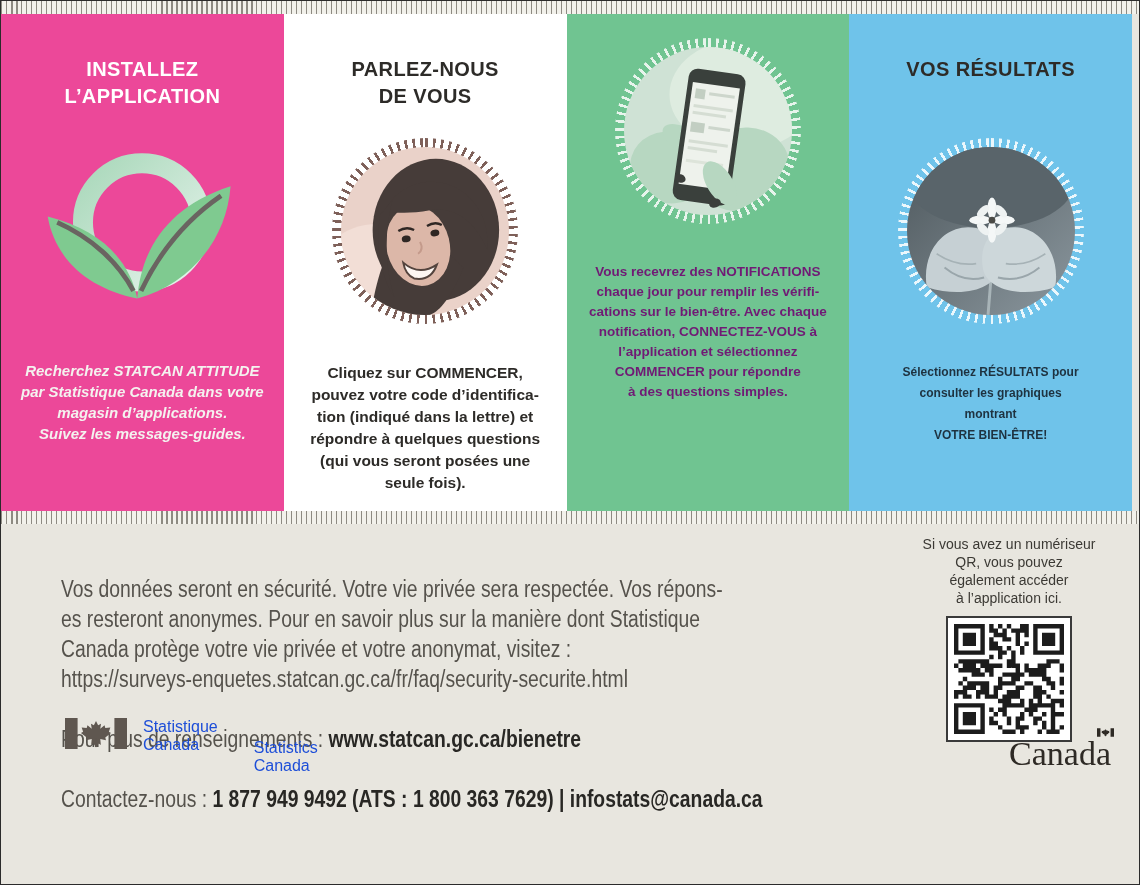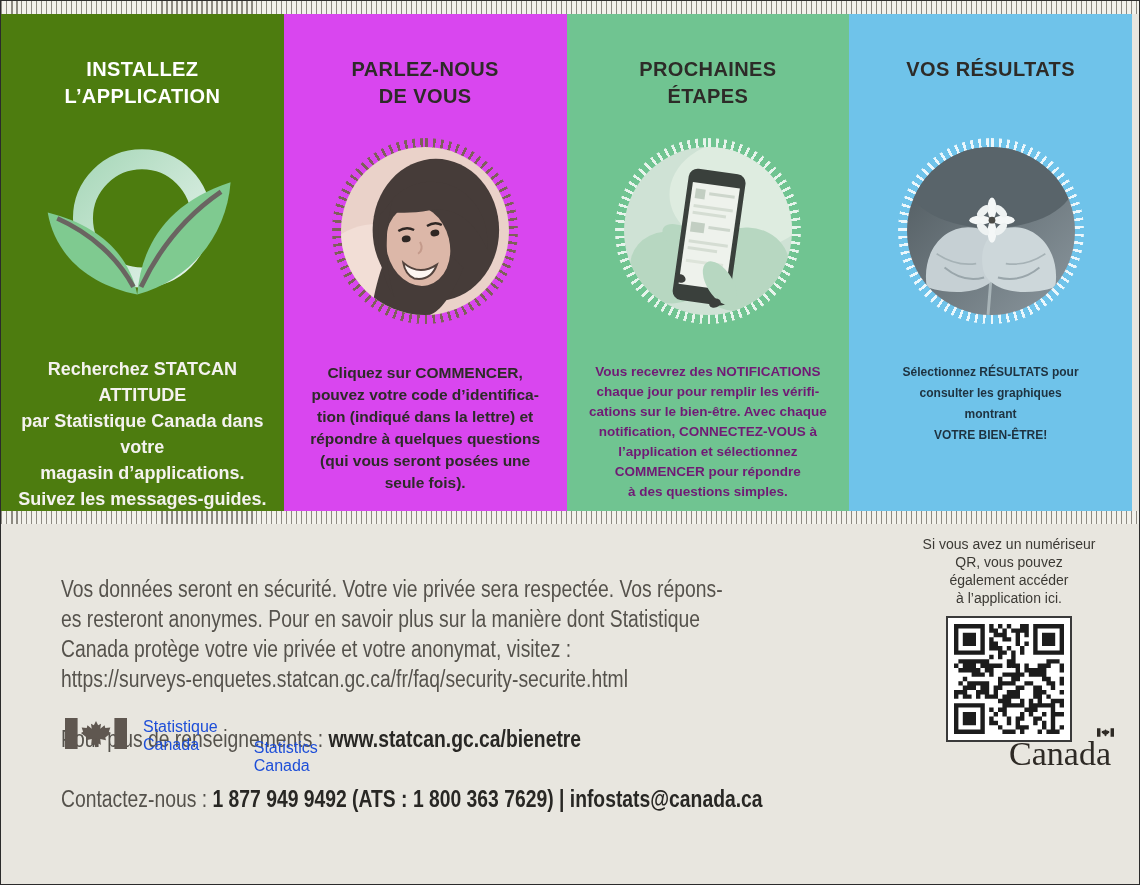--- a/index.html
+++ b/index.html
@@ -18,21 +18,21 @@
   .columns{display:flex;height:497px;padding-right:7px;box-sizing:border-box;}
   .col{flex:1;display:flex;flex-direction:column;align-items:center;}
   .col-title{margin:42px 0 0;height:58px;font-size:20px;line-height:27px;font-weight:700;letter-spacing:.4px;text-align:center;white-space:pre-line;}
   .art{width:200px;height:186px;margin-top:22px;}
   .stamp{position:relative;width:186px;height:186px;margin-top:24px;border-radius:50%;}
   .stamp::before{content:"";position:absolute;inset:0;border-radius:50%;
     background:repeating-conic-gradient(var(--tick,#fff) 0deg 1.7deg,transparent 1.7deg 5.1deg);}
   .photo{position:absolute;inset:9px;border-radius:50%;overflow:hidden;}
   .photo svg{display:block;width:100%;height:100%;}
   .col-body{margin:38px 0 0;padding:0 4px;font-weight:700;text-align:center;white-space:pre-line;}
-  .col:nth-child(1) .col-body{font-size:18px;line-height:26px;}
+  .col:nth-child(1) .col-body{font-size:15px;line-height:21px;font-style:italic;}
   .col:nth-child(2) .col-body{font-size:15.5px;line-height:22px;}
   .col:nth-child(3) .col-body{font-size:13.5px;line-height:20px;}
   .col:nth-child(4) .col-body{font-size:12px;line-height:21px;}
 
   
   .bottom{position:relative;height:263px;}
   .privacy{position:absolute;left:60px;top:20px;transform:scaleX(.84);transform-origin:left top;
     font-size:23px;line-height:30px;color:#55524c;white-space:pre-line;}
   .privacy p{margin:0;}
   .privacy strong{color:#282724;font-weight:700;}
@@ -54,21 +54,21 @@
 </head>
 <body>
 
 <div class="page" style="background-color: rgb(232, 230, 223);">
 
 
   <div class="perf"></div>
 
   <main class="columns">
 
-    <section class="col" style="background-color: #4d7c0f;">
+    <section class="col" style="background-color: #ec4899;">
       <h2 class="col-title" style="color: rgb(255, 255, 255);">INSTALLEZ
 L’APPLICATION</h2>
       <div class="art">
         <svg viewBox="0 0 210 190" width="200" height="186">
           <defs>
             <linearGradient id="ringGrad" x1="0" y1="0" x2="1" y2="1">
               <stop offset="0" stop-color="#a9d8ba"></stop>
                 <stop offset="1" stop-color="#e6f3ec"></stop>
             </linearGradient>
           </defs>
@@ -78,21 +78,21 @@
           <path d="M100 168 C 92 128 62 96 6 82 C 14 128 50 158 100 168 Z" fill="#7fca90"></path>
           <path d="M96 160 C 80 130 52 104 16 88" stroke="#6a6461" stroke-width="5" fill="none"></path>
         </svg>
       </div>
       <p class="col-body" style="color: rgb(244, 242, 239);">Recherchez STATCAN ATTITUDE
 par Statistique Canada dans votre
 magasin d’applications.
 Suivez les messages-guides.</p>
     </section>
 
-    <section class="col" style="background-color: #d946ef; align-items: center;">
+    <section class="col" style="background-color: #ffffff; align-items: center;">
       <h2 class="col-title" style="color: rgb(45, 43, 40);">PARLEZ-NOUS
 DE VOUS</h2>
       <div class="stamp" style="--tick: #7e6059;">
         <div class="photo">
           <svg viewBox="0 0 170 170" preserveAspectRatio="xMidYMid slice">
             <rect width="170" height="170" fill="#ead2c9"></rect>
             <ellipse cx="36" cy="130" rx="60" ry="52" fill="#f2ded6"></ellipse>
             <ellipse cx="96" cy="84" rx="64" ry="72" fill="#463c39"></ellipse>
             <path d="M30 170 C 38 118 52 90 74 76 L 124 122 C 112 152 100 166 90 170 Z" fill="#463c39"></path>
             <ellipse cx="78" cy="100" rx="32" ry="41" fill="#dcb7a8" transform="rotate(-14 78 100)"></ellipse>
@@ -109,22 +109,20 @@
       </div>
       <p class="col-body" style="color: rgb(45, 43, 40);">Cliquez sur COMMENCER,
 pouvez votre code d’identifica-
 tion (indiqué dans la lettre) et
 répondre à quelques questions
 (qui vous seront posées une
 seule fois).</p>
     </section>
 
     <section class="col" style="background-color: rgb(112, 196, 145);">
-      <h2 class="col-title" style="color: rgb(45, 43, 40);">PROCHAINES
-ÉTAPES</h2>
       <div class="stamp" style="--tick: #e7f4ec;">
         <div class="photo">
           <svg viewBox="0 0 170 170" preserveAspectRatio="xMidYMid slice">
             <rect width="170" height="170" fill="#cfe2d5"></rect>
             <ellipse cx="120" cy="48" rx="74" ry="56" fill="#deece0"></ellipse>
             <ellipse cx="120" cy="124" rx="48" ry="42" fill="#b7d7c1" transform="rotate(-18 120 124)"></ellipse>
             <ellipse cx="46" cy="122" rx="40" ry="36" fill="#b7d7c1" transform="rotate(16 46 122)"></ellipse>
             <ellipse cx="64" cy="96" rx="28" ry="13" fill="#b7d7c1" transform="rotate(30 64 96)"></ellipse>
             <g transform="rotate(8 85 92)">
               <rect x="57" y="24" width="58" height="134" rx="9" fill="#3a403c"></rect>

